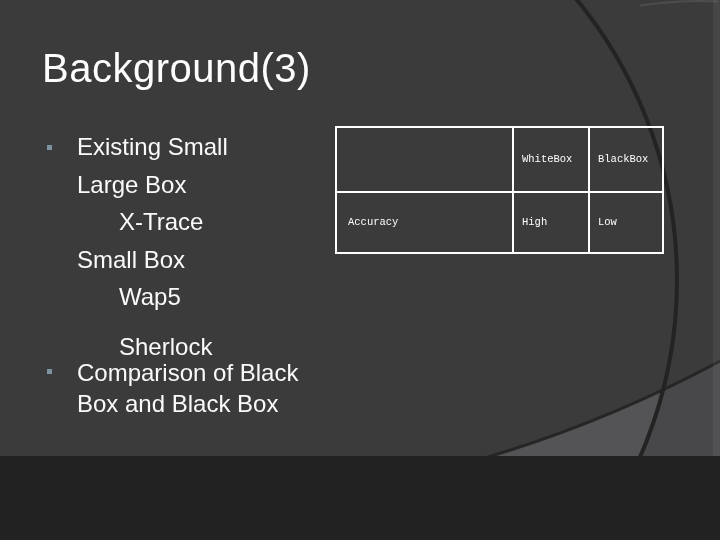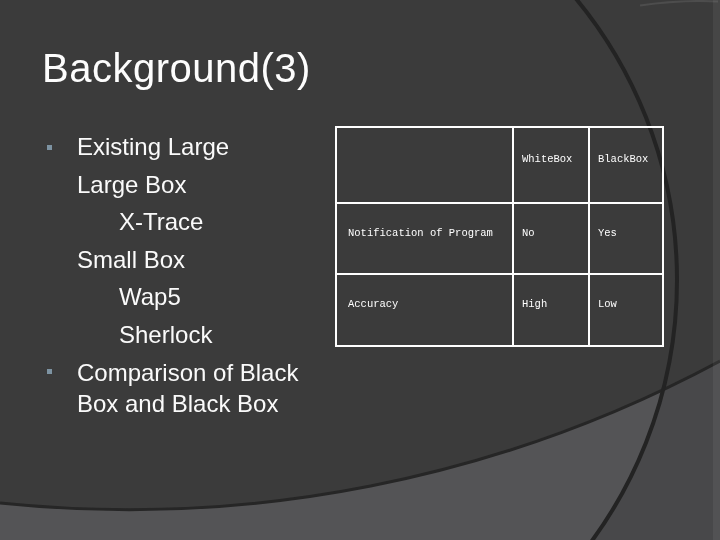--- a/index.html
+++ b/index.html
@@ -1,17 +1,17 @@
 <!DOCTYPE html>
 <html><head>
 <meta charset="utf-8">
 <style>
   html,body{margin:0;padding:0;background:#222;}
   #slide{
-    position:relative;width:720px;height:540px;overflow:hidden;
+    position:relative;width:720px;height:456px;overflow:hidden;
     background:#3b3b3b;
     font-family:"Liberation Sans", sans-serif;
   }
   #bg-svg{position:absolute;left:0;top:0;width:720px;height:540px;}
   
   .slide-title{
     position:absolute;left:42px;top:44px;
     font-size:40px;line-height:48px;color:#fdfdfd;
     letter-spacing:0.5px;white-space:nowrap;
   }
@@ -30,21 +30,21 @@
   .cmp-table{
     position:absolute;left:335px;top:126px;
     border-collapse:collapse;table-layout:fixed;
     font-family:"Liberation Mono", monospace;
     font-size:10.5px;color:#ffffff;
     background:transparent;
   }
   .cmp-table td{
     border:2px solid #ffffff;
     vertical-align:middle;
-    padding:0 2px 12px 11px;
+    padding:0 2px 1px 11px;
     overflow:hidden;white-space:nowrap;
     background:transparent;
   }
   .cmp-table td.valcol{padding-left:8px;}
   .col-label{width:162px;}
   .col-white{width:64px;}
   .col-black{width:62px;margin-top:30px;}
   .row-header td{height:62px;}
   .row-body td{height:57px;}
   .row-last td{height:58px;}
@@ -69,41 +69,36 @@
     <path d="M640,5.5 A399 399 0 0 1 718,1.4" fill="none" stroke-width="2" stroke="#4d4d4d"></path>
     <rect x="713" y="0" width="7" height="540" fill="#ffffff" opacity="0.06"></rect>
   </svg>
 
   <div class="slide-title">Background(3)</div>
 
   <div class="bullet-block">
     <div class="bullet-marker" style="top:145px"></div>
     <div class="bullet-marker" style="top:369px"></div>
 
-    <div class="bullet-line ind1" style="top:132px">Existing Large</div>
+    <div class="bullet-line ind1" style="top:132px">Existing Small</div>
     <div class="bullet-line ind1" style="top:170px">Large Box</div>
     <div class="bullet-line ind2" style="top:207px">X-Trace</div>
     <div class="bullet-line ind1" style="top:245px">Small Box</div>
     <div class="bullet-line ind2" style="top:282px">Wap5</div>
-    <div class="bullet-line ind2" style="top:320px">Sherlock</div>
+    <div class="bullet-line ind2" style="top:332px">Sherlock</div>
     <div class="bullet-line ind1" style="top:358px">Comparison of Black</div>
     <div class="bullet-line ind1" style="top:389px">Box and Black Box</div>
   </div>
 
   <table class="cmp-table">
     <tbody>
         <tr class="row-header">
       <td class="col-label"></td>
       <td class="col-white valcol">WhiteBox</td>
       <td class="col-black valcol">BlackBox</td>
-    </tr>
-    <tr class="row-body">
-      <td>Notification of Program</td>
-      <td class="valcol">No</td>
-      <td class="valcol">Yes</td>
     </tr>
     <tr class="row-last">
       <td>Accuracy</td>
       <td class="valcol">High</td>
       <td class="valcol">Low</td>
     </tr>
   </tbody>
     </table>
 
 </div>

